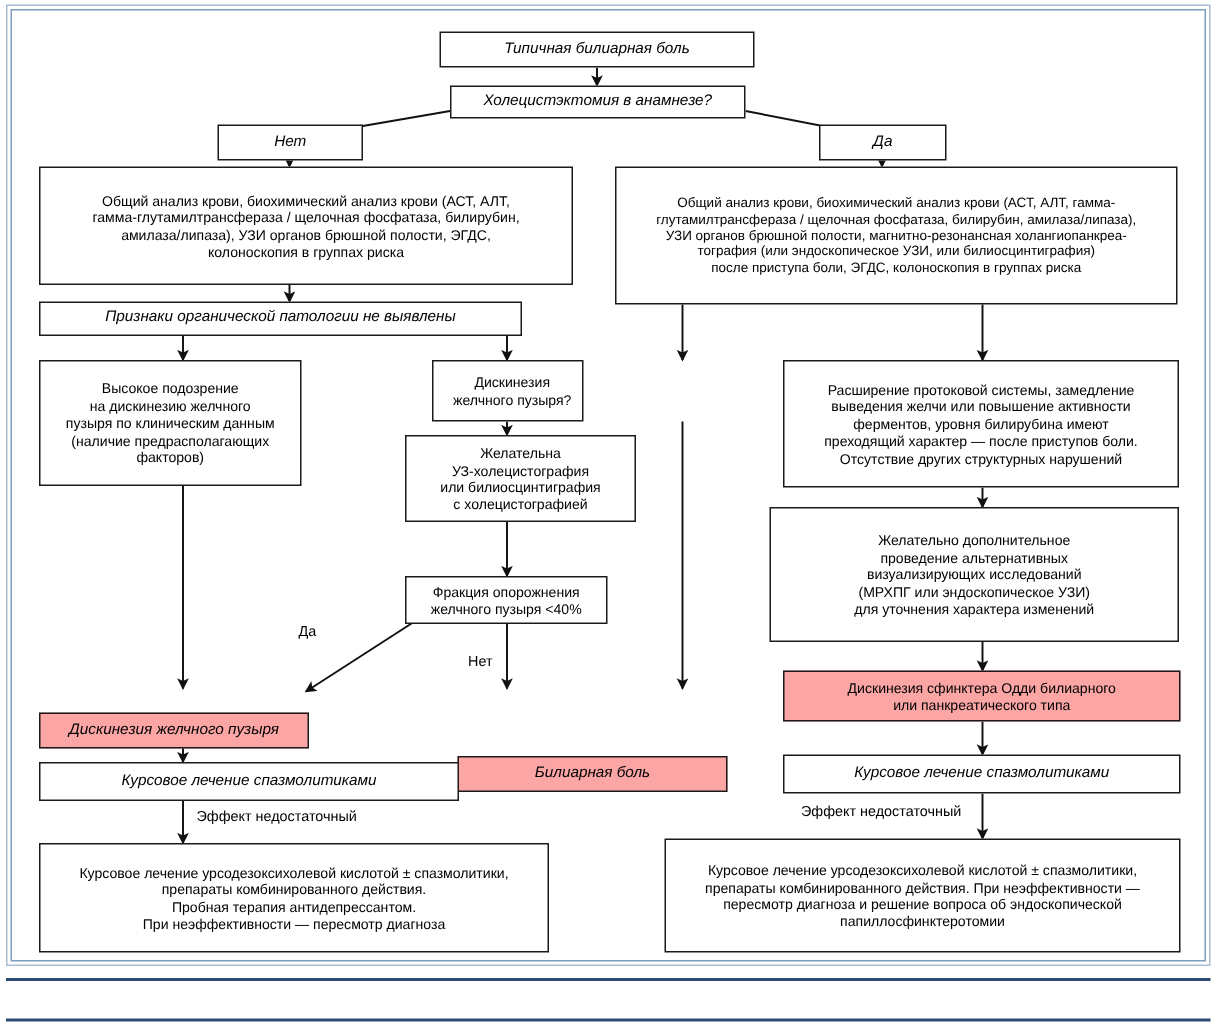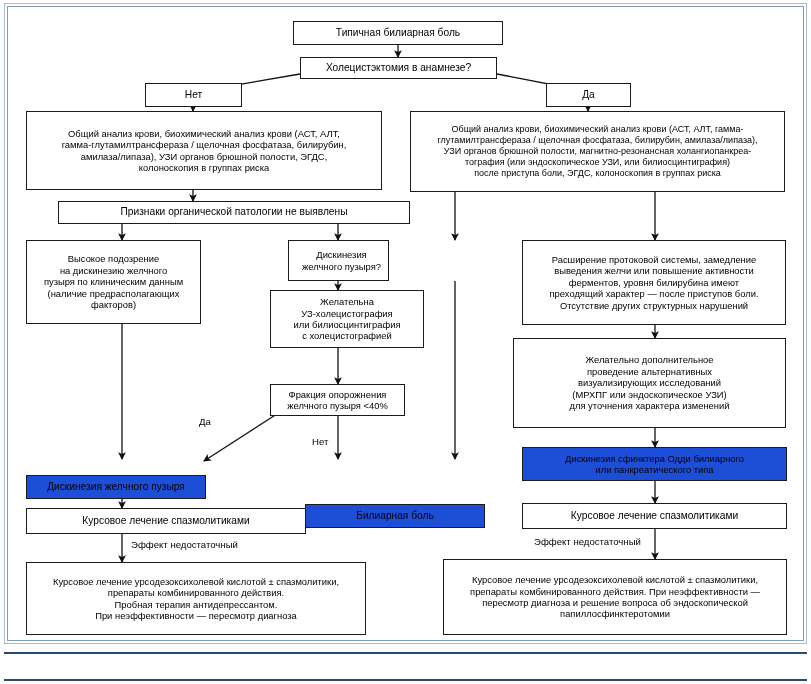--- a/index.html
+++ b/index.html
@@ -48,22 +48,22 @@
     box-sizing: border-box;
     display: flex;
     align-items: center;
     justify-content: center;
     text-align: center;
     color: #000000;
     line-height: 1.22;
     padding: 2px 4px;
     white-space: pre-line;
   }
-  .box.grey { background: #1d4ed8; }
-  .fs11 { font-size: 10.2px; }
+  .box.grey { background: #fca5a5; }
+  .fs11 { font-size: 10.2px; font-style: italic; }
   .fs10 { font-size: 9.4px; }
   .fs95 { font-size: 9.0px; }
   .edge-label {
     position: absolute;
     font-size: 9.6px;
     color: #000;
     white-space: nowrap;
   }
   #caption-rule {
     position: absolute;
@@ -168,27 +168,27 @@
 
     <div class="box fs11" style="left:145px;  top:83px;  width:97px;  height:24px;">Нет</div>
 
     <div class="box fs11" style="left:546px;  top:83px;  width:85px;  height:24px;">Да</div>
 
     <div class="box fs10" style="left:26px;   top:111px; width:356px; height:79px;">Общий анализ крови, биохимический анализ крови (АСТ, АЛТ,
 гамма-глутамилтрансфераза / щелочная фосфатаза, билирубин,
 амилаза/липаза), УЗИ органов брюшной полости, ЭГДС,
 колоноскопия в группах риска</div>
 
-    <div class="box fs95" style="left:410px;  top:111px; width:375px; height:81px;">Общий анализ крови, биохимический анализ крови (АСТ, АЛТ, гамма-
+    <div class="box fs95" style="left:410px;  top:111px; width:375px; height:92px;">Общий анализ крови, биохимический анализ крови (АСТ, АЛТ, гамма-
 глутамилтрансфераза / щелочная фосфатаза, билирубин, амилаза/липаза),
 УЗИ органов брюшной полости, магнитно-резонансная холангиопанкреа-
 тография (или эндоскопическое УЗИ, или билиосцинтиграфия)
 после приступа боли, ЭГДС, колоноскопия в группах риска</div>
 
-    <div class="box fs11" style="left:26px;   top:201px; width:352px; height:23px;margin-left:32px;">Признаки органической патологии не выявлены</div>
+    <div class="box fs11" style="left:26px;   top:201px; width:322px; height:23px;">Признаки органической патологии не выявлены</div>
 
     <div class="box fs10" style="left:26px;   top:240px; width:175px; height:84px;">Высокое подозрение
 на дискинезию желчного
 пузыря по клиническим данным
 (наличие предрасполагающих
 факторов)</div>
 
     <div class="box fs10" style="left:288px;  top:240px; width:101px; height:41px;padding-left:10px;">Дискинезия
 желчного пузыря?</div>
 

